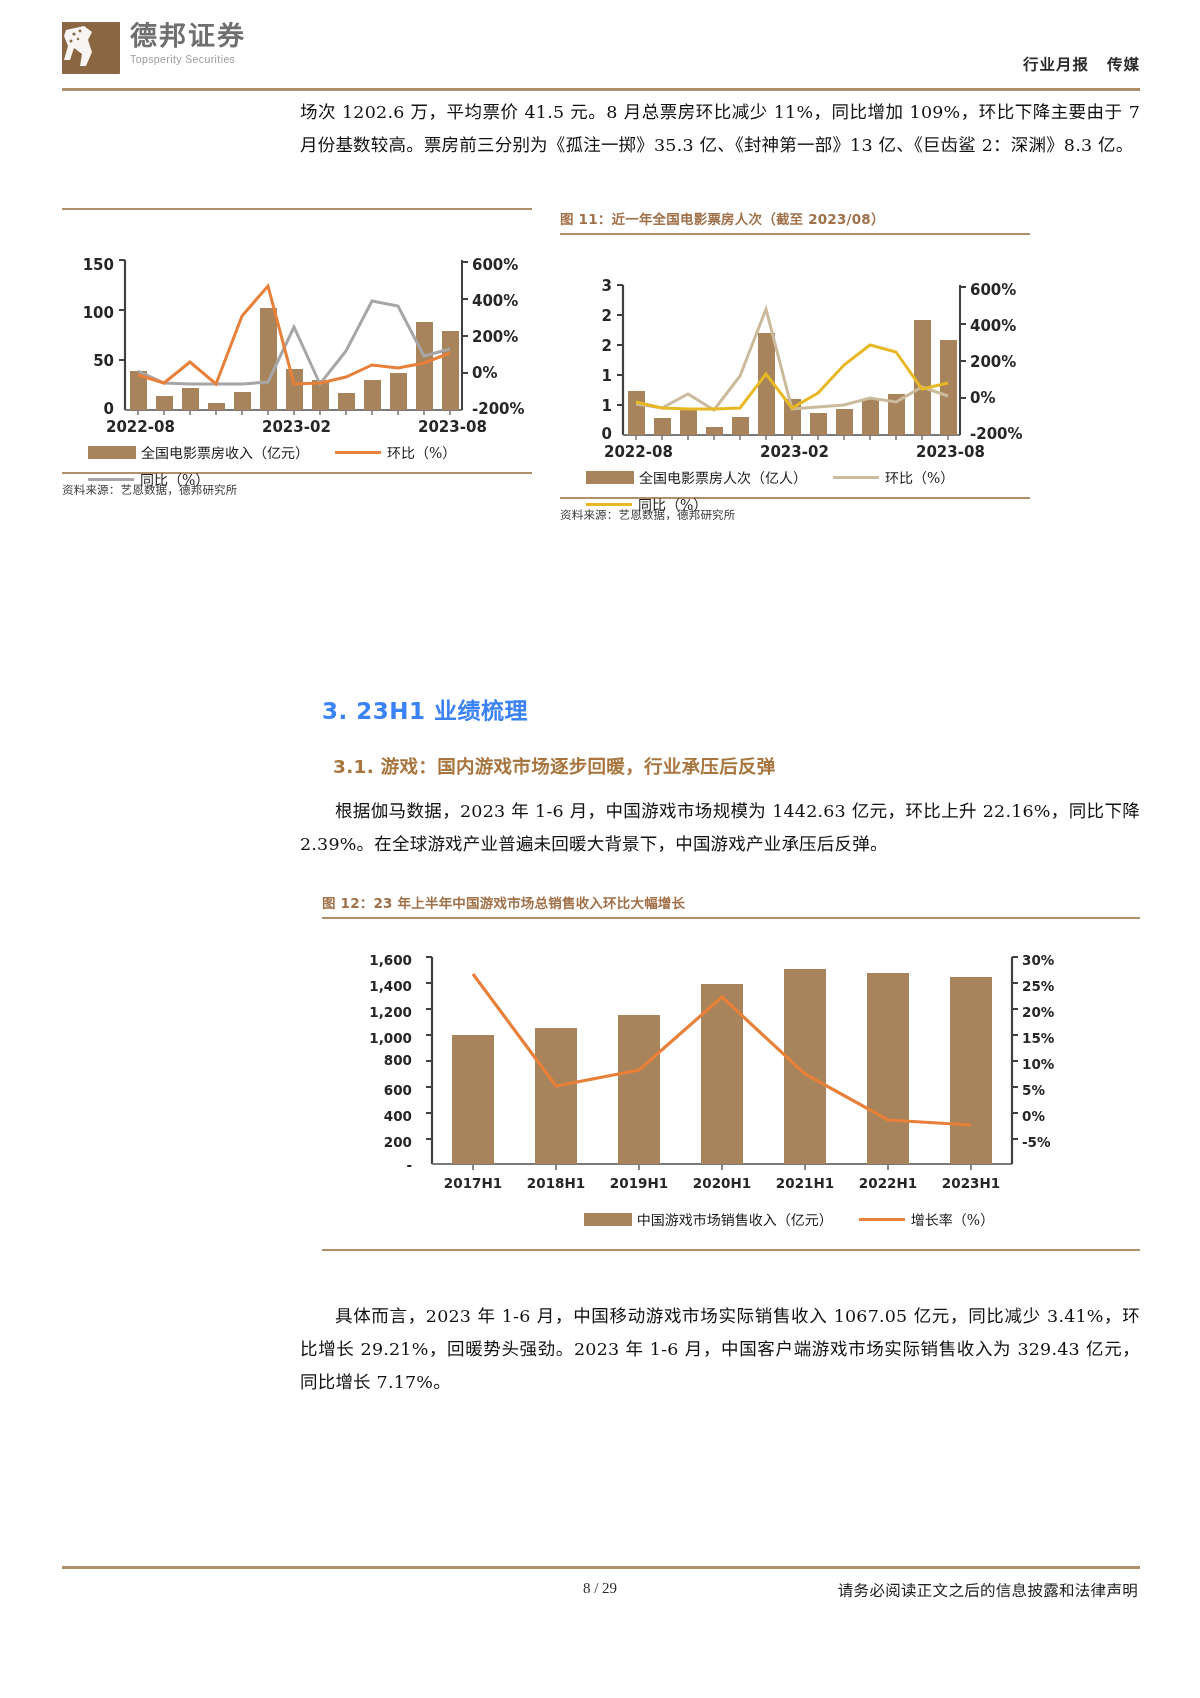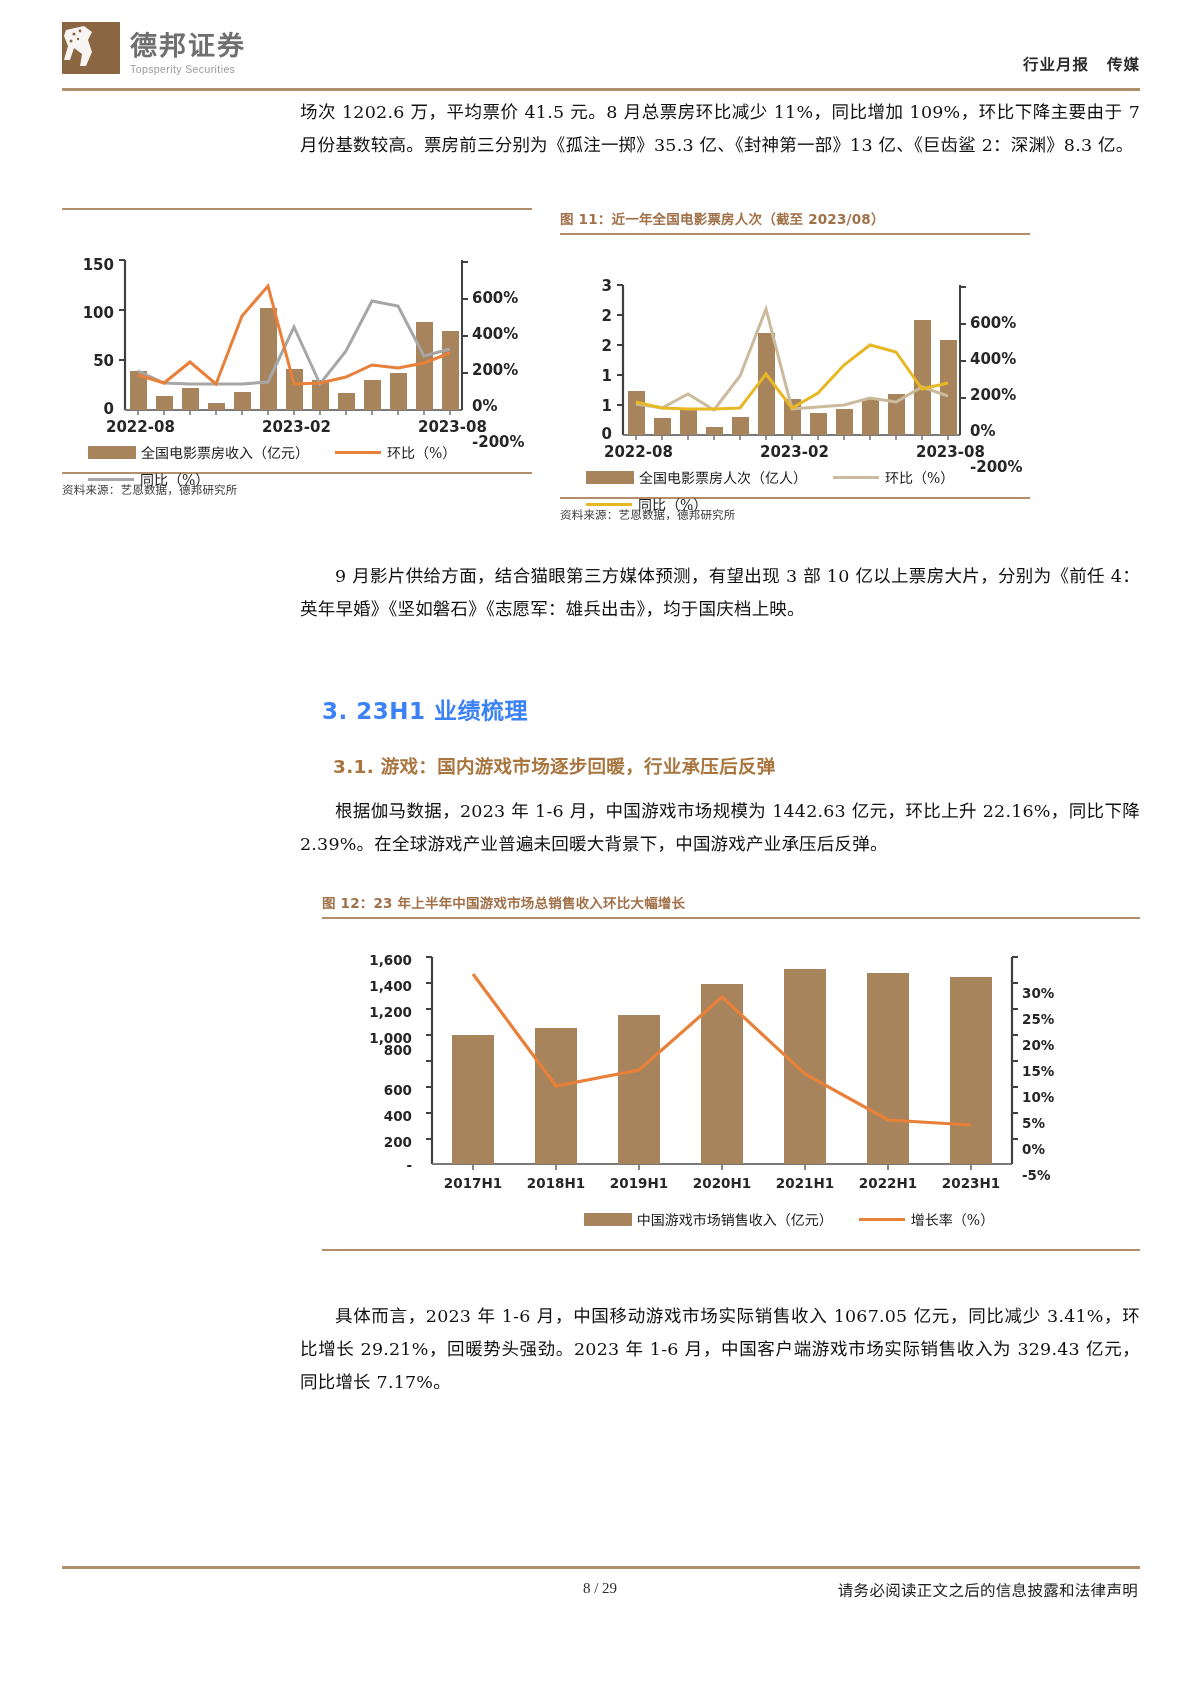--- a/index.html
+++ b/index.html
@@ -6,21 +6,21 @@
   html,body{margin:0;padding:0;background:#ffffff;}
   body{
     width:1200px;height:1698px;
     font-family:"Liberation Serif","DejaVu Serif",serif;
     color:#1c1c1c;position:relative;overflow:hidden;
   }
   .page{position:relative;width:1200px;height:1698px;background:#fff;}
 
   
   .header{position:absolute;left:0;top:0;width:1200px;height:92px;}
-  .logo-wrap{position:absolute;left:62px;top:22px;display:flex;align-items:flex-end;gap:10px;}
+  .logo-wrap{position:absolute;left:62px;top:22px;display:flex;align-items:flex-start;gap:10px;}
   .logo-mark{width:58px;height:52px;background:#8a6643;position:relative;border-radius:1px;}
   .logo-mark svg{position:absolute;left:0;top:0;}
   .logo-text{display:flex;flex-direction:column;justify-content:center;line-height:1;}
   .logo-cn{font-family:"DejaVu Sans","Liberation Sans",sans-serif;font-size:27px;font-weight:700;color:#6f6f6f;letter-spacing:2px;}
   .logo-en{font-family:"Liberation Sans",sans-serif;font-size:10.5px;color:#9b9b9b;letter-spacing:.4px;margin-top:5px;}
   .hdr-right{position:absolute;right:60px;top:52px;font-size:15.5px;font-weight:700;color:#2b2b2b;
              font-family:"DejaVu Sans","Liberation Sans",sans-serif;letter-spacing:1px;}
   .hdr-right .gap{display:inline-block;width:18px;}
   .hdr-rule{position:absolute;left:62px;top:88px;width:1078px;height:2.5px;background:#b08f6a;}
 
@@ -45,21 +45,21 @@
   .fig-src{
     font-family:"DejaVu Serif","Liberation Serif",serif;
     font-size:11.5px;color:#3b3b3b;padding-top:7px;letter-spacing:.2px;white-space:nowrap;
   }
   .chart-area{position:relative;}
 
   
   .ax{position:absolute;font-family:"DejaVu Sans","Liberation Sans",sans-serif;
       font-weight:700;color:#262626;white-space:nowrap;}
   .ax.y{font-size:15px;text-align:right;}
-  .ax.y2{font-size:15px;text-align:right;margin-top:33px;}
+  .ax.y2{font-size:15px;text-align:right;}
   .ax.x{font-size:15px;}
   .ax.small{font-size:13.5px;font-weight:700;}
 
   
   .legend{position:absolute;display:flex;flex-wrap:wrap;align-items:center;
           font-family:"DejaVu Serif","Liberation Serif",serif;font-size:14px;color:#1a1a1a;}
   .leg-item{display:flex;align-items:center;margin-right:26px;margin-bottom:7px;white-space:nowrap;}
   .leg-swatch-bar{width:48px;height:13px;background:#a8845c;margin-right:5px;}
   .leg-swatch-line{width:46px;height:0;border-top:3.5px solid #000;margin-right:6px;}
 
@@ -292,38 +292,37 @@
           <span class="leg-swatch-line" style="border-top-color:#e8b824;"></span>
           <span>同比（%）</span>
         </div>
       </div>
     </div>
 
     <div class="fig-rule-bot"></div>
     <div class="fig-src">资料来源：艺恩数据，德邦研究所</div>
   </div>
 
-  <div class="para indent" style="left:300px;top:560px;width:840px;">9 月影片供给方面，结合猫眼第三方媒体预测，有望出现 3 部 10 亿以上票房大片，分别为《前任 4：英年早婚》《坚如磐石》《志愿军：雄兵出击》，均于国庆档上映。</div>
 
   <div class="h2" style="left:322px;top:692px;">3. 23H1 业绩梳理</div>
   <div class="h3" style="left:322px;top:752px;">3.1. 游戏：国内游戏市场逐步回暖，行业承压后反弹</div>
 
   <div class="para indent" style="left:300px;top:795px;width:840px;">根据伽马数据，2023 年 1-6 月，中国游戏市场规模为 1442.63 亿元，环比上升 22.16%，同比下降 2.39%。在全球游戏产业普遍未回暖大背景下，中国游戏产业承压后反弹。</div>
 
   <div class="fig" style="left:322px;top:892px;width:818px;">
     <div class="fig-title">图 12：23 年上半年中国游戏市场总销售收入环比大幅增长</div>
     <div class="fig-rule-top"></div>
 
     <div class="chart-area" style="height:330px;">
 
       <div class="ax y small" style="left:0px;top:33px;width:90px;">1,600</div>
       <div class="ax y small" style="left:0px;top:59px;width:90px;">1,400</div>
       <div class="ax y small" style="left:0px;top:85px;width:90px;">1,200</div>
       <div class="ax y small" style="left:0px;top:111px;width:90px;">1,000</div>
-      <div class="ax y small" style="left:0px;top:123px;width:90px;">800</div>
+      <div class="ax y small" style="left:0px;top:133px;width:90px;">800</div>
       <div class="ax y small" style="left:0px;top:163px;width:90px;">600</div>
       <div class="ax y small" style="left:0px;top:189px;width:90px;">400</div>
       <div class="ax y small" style="left:0px;top:215px;width:90px;">200</div>
       <div class="ax y small" style="left:0px;top:238px;width:90px;">-</div>
 
       <div class="ax y2 small" style="left:700px;top:33px;">30%</div>
       <div class="ax y2 small" style="left:700px;top:59px;">25%</div>
       <div class="ax y2 small" style="left:700px;top:85px;">20%</div>
       <div class="ax y2 small" style="left:700px;top:111px;">15%</div>
       <div class="ax y2 small" style="left:700px;top:137px;">10%</div>

